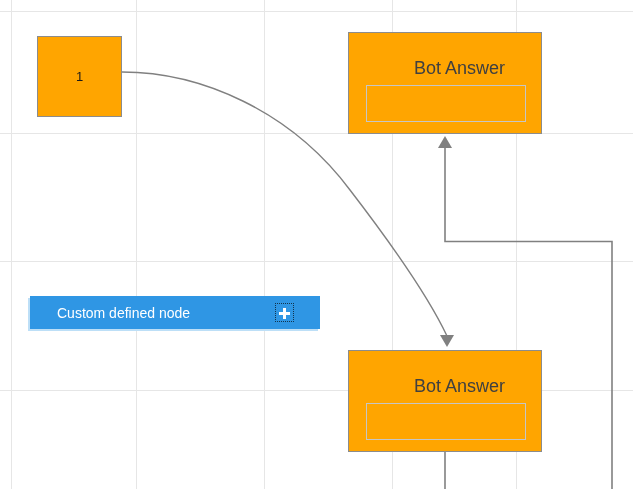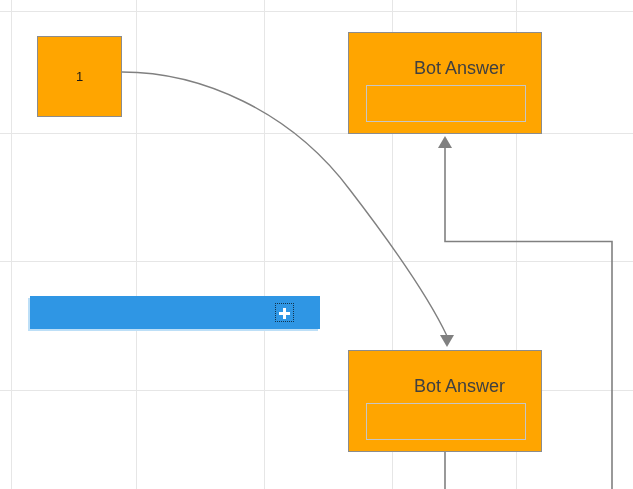--- a/index.html
+++ b/index.html
@@ -170,19 +170,20 @@
     <div class="node-title">Bot Answer</div>
     <div class="node-slot"></div>
   </div>
 
   <div class="node" style="left:348px; top:350px; width:194px; height:102px;">
     <div class="node-title">Bot Answer</div>
     <div class="node-slot"></div>
   </div>
 
   <div id="custom-node-bar">
+    <span id="custom-node-label">Custom defined node</span>
     <span id="custom-node-add">
       <span class="plus-h"></span>
       <span class="plus-v"></span>
     </span>
   </div>
 
 </div>
 
 </body></html>

